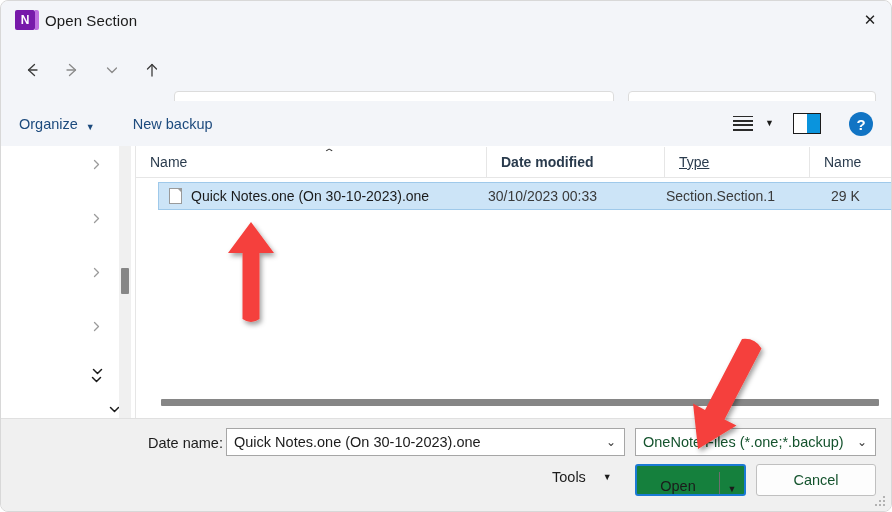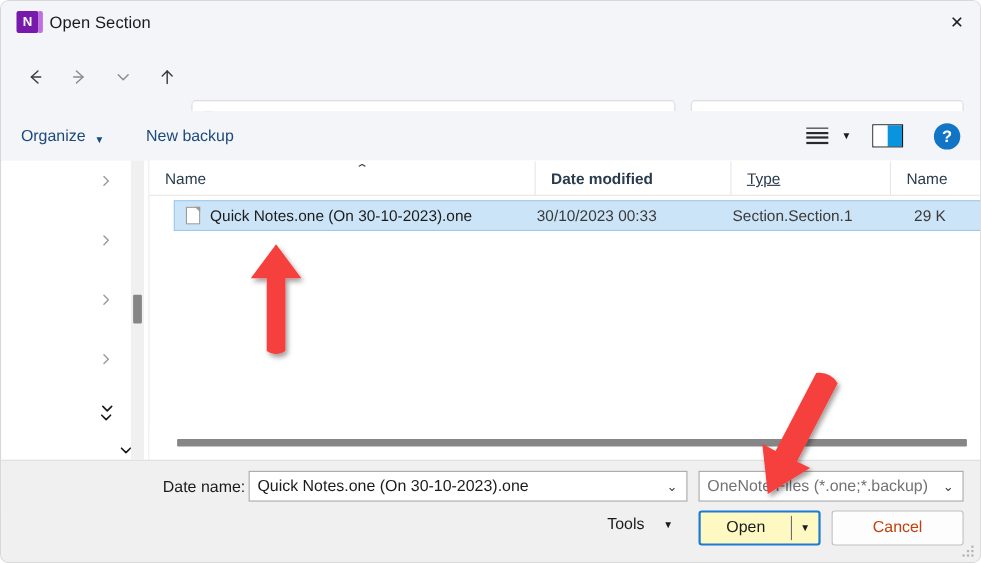--- a/index.html
+++ b/index.html
@@ -320,61 +320,61 @@
   }
   #filetype-combo {
     position: absolute; left: 634px; top: 427px;
     width: 241px; height: 28px;
     background: #ffffff;
     border: 1px solid #a6a6a6;
     display: flex; align-items: center;
   }
   #filetype-value {
     margin-left: 7px; width: 205px;
-    font-size: 14.5px; color: #737373;
+    font-size: 14.5px; color: #14532d;
     white-space: nowrap; overflow: hidden;
   }
   #filetype-caret {
     position: absolute; right: 8px; top: 0; height: 26px;
     display: flex; align-items: center;
     font-size: 12px; color: #3b3b3b;
   }
 
   #tools-btn {
     position: absolute; left: 551px; top: 468px;
     display: flex; align-items: center;
     font-size: 14.5px; color: #1b1b1b;
   }
   #tools-caret { margin-left: 17px; font-size: 9px; color: #1b1b1b; }
 
   #open-split {
     position: absolute; left: 634px; top: 463px;
     width: 111px; height: 32px;
-    background: #fef9c3;
+    background: #15803d;
     border: 2px solid #1a7ad4;
     border-radius: 3px;
-    display: flex; align-items: center;
+    display: flex; align-items: flex-end;
   }
   #open-label {
     flex: 1; text-align: center;
     font-size: 14.5px; color: #1b1b1b;
   }
   #open-divider { width: 1px; height: 22px; background: #6e6e6e; }
   #open-caret {
     width: 24px; text-align: center;
     font-size: 9px; color: #1b1b1b;
   }
   #cancel-btn {
     position: absolute; left: 755px; top: 463px;
     width: 120px; height: 32px;
     background: #fdfdfd;
     border: 1px solid #c0c0c0;
     border-radius: 3px;
     display: flex; align-items: center; justify-content: center;
-    font-size: 14.5px; color: #c2410c;
+    font-size: 14.5px; color: #14532d;
   }
   #resize-grip {
     position: absolute; right: 5px; bottom: 4px;
     width: 11px; height: 11px;
   }
   #resize-grip i {
     position: absolute; width: 2px; height: 2px; background: #b2b2b2;
   }
 
   

